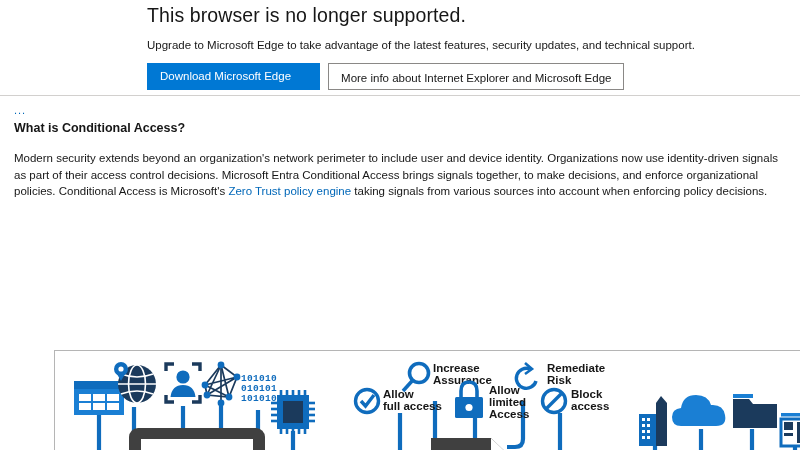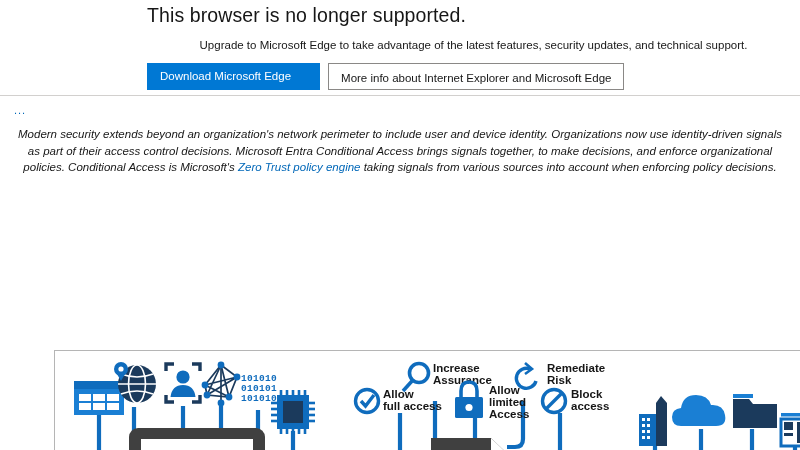--- a/index.html
+++ b/index.html
@@ -33,21 +33,20 @@
     margin: 0;
     line-height: 26px;
     letter-spacing: 0.1px;
   }
   #banner-subtitle {
     font-size: 11.5px;
     font-weight: 400;
     color: #171717;
     margin: 10px 0 0 0;
     line-height: 15px;
-    text-align: center;
   }
   .banner-buttons {
     margin-top: 10px;
     display: flex;
     align-items: stretch;
     gap: 0;
   }
   #download-edge-button {
     background: #0078d4;
     color: #ffffff;
@@ -93,22 +92,21 @@
     color: #161616;
     margin: 8px 0 0 0;
     line-height: 16px;
   }
   #body-paragraph {
     font-size: 11.5px;
     line-height: 16.5px;
     color: #171717;
     margin: 14px 0 0 0;
     max-width: 775px;
-    text-align: center;
-    font-style: italic;
+    text-align: left;
   }
   #zero-trust-link {
     color: #0067b8;
     text-decoration: none;
     cursor: pointer;
   }
 
   
   #diagram-figure {
     position: absolute;
@@ -132,20 +130,21 @@
       <button id="download-edge-button">Download Microsoft Edge</button>
       <button id="more-info-button">More info about Internet Explorer and Microsoft Edge</button>
     </div>
   </div>
 </div>
 
 <div id="article">
 
   <div id="breadcrumb-ellipsis">...</div>
 
+  <h2 id="section-heading">What is Conditional Access?</h2>
 
   <p id="body-paragraph"><span>Modern security extends beyond an organization's network perimeter to include user and device identity. Organizations now use identity-driven signals as part of their access control decisions. Microsoft Entra Conditional Access brings signals together, to make decisions, and enforce organizational policies. Conditional Access is Microsoft's </span><a id="zero-trust-link">Zero Trust policy engine</a><span> taking signals from various sources into account when enforcing policy decisions.</span></p>
 
   <figure id="diagram-figure">
     <svg id="diagram-svg" viewBox="0 0 770 202" xmlns="http://www.w3.org/2000/svg">
 
       <defs>
         <g id="binaryrow"></g>
       </defs>
 

